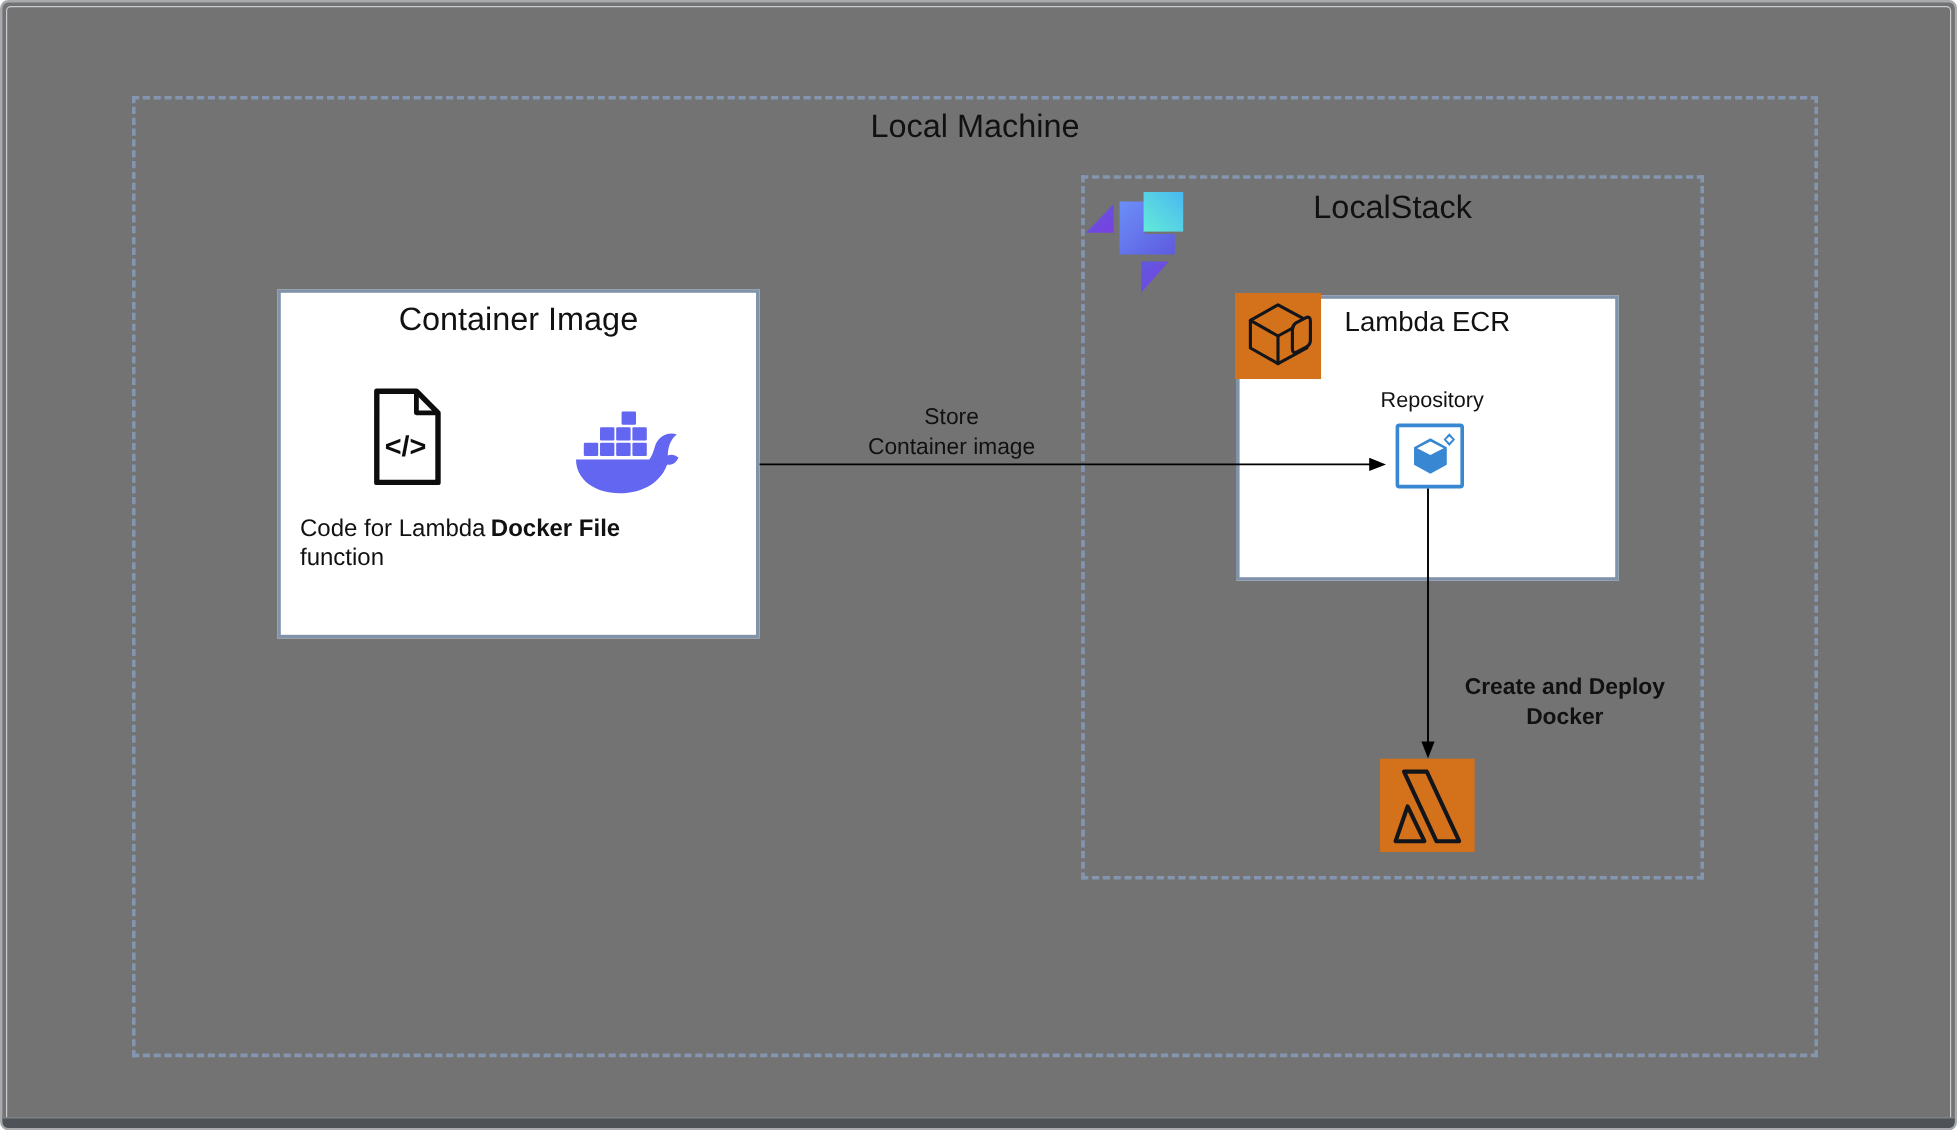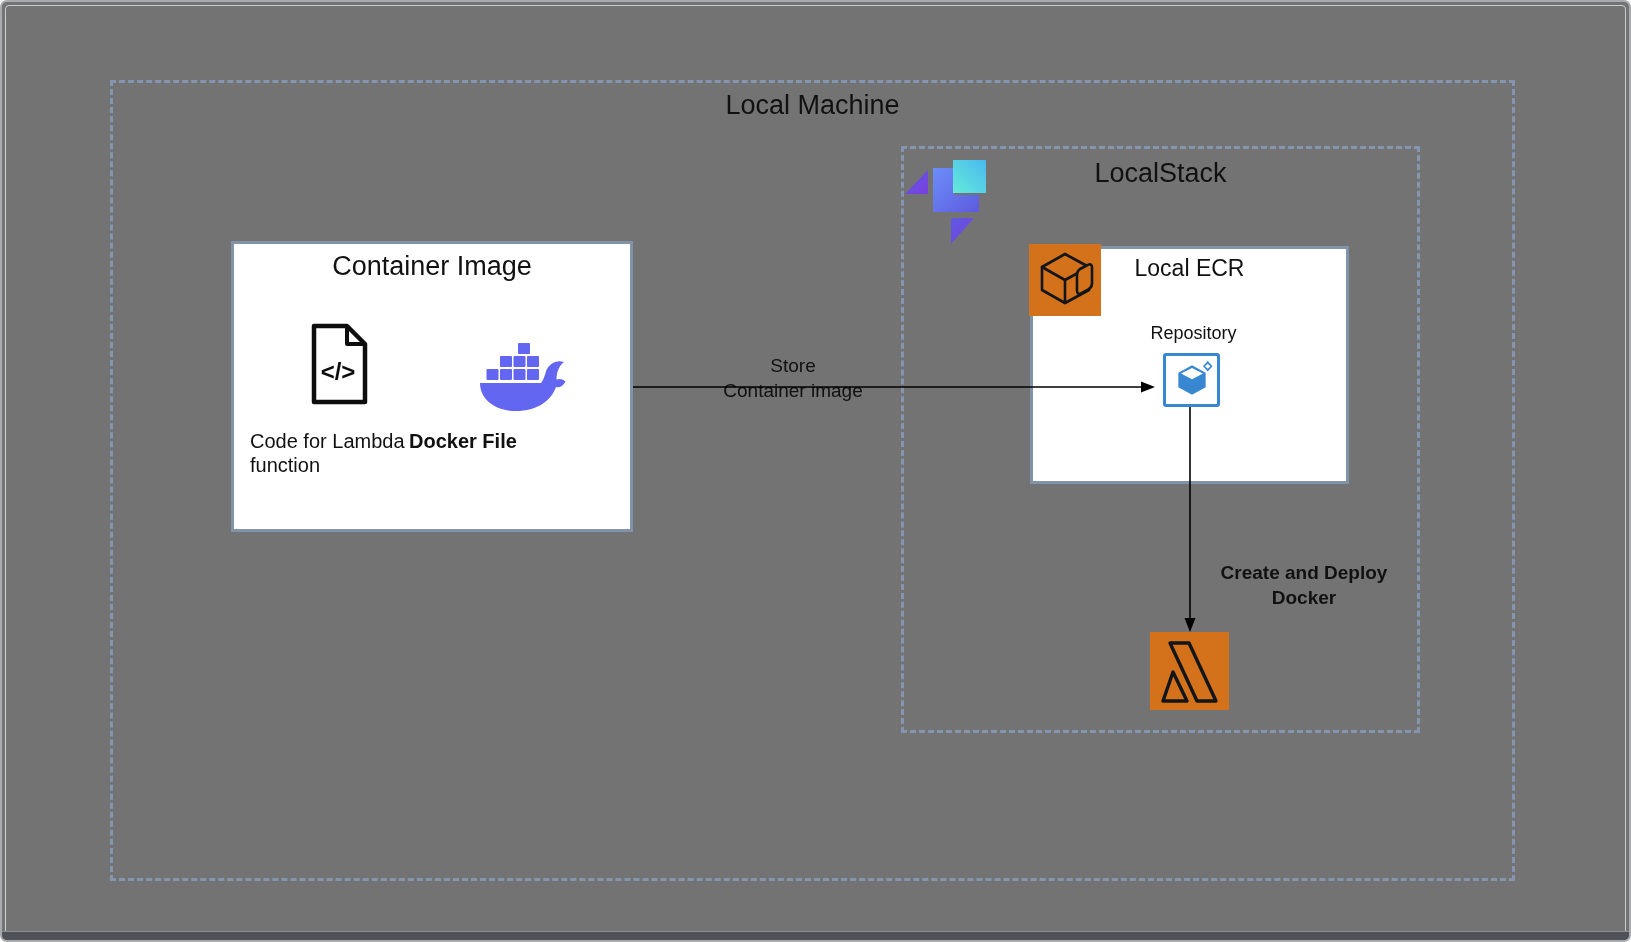--- a/index.html
+++ b/index.html
@@ -48,21 +48,21 @@
     box-sizing:border-box; border:3px solid var(--repository-blue,#3787D2);
     border-radius:3px; background:#fff; display:flex; align-items:center;
     justify-content:center; z-index:3;
   }
 
   .item-label{position:absolute; text-align:left; font-size:20px; line-height:24px;}
   #code-file-label{left:248px; width:220px; top:427px;}
   #docker-label{left:407px; width:220px; top:427px;font-weight:bold;}
 
   .arrow-label{position:absolute; text-align:center; font-size:19px; line-height:25px;}
-  #store-label{left:666px; width:250px; top:351px;}
+  #store-label{left:666px; width:250px; top:333px;}
   #deploy-label{left:1202px; width:200px; top:558px;font-weight:bold;}
   .line{display:block;}
 
   #arrow-overlay{position:absolute; inset:0; width:1631px; height:942px; z-index:4; pointer-events:none;}
 
   
   .fill-orange{fill:var(--aws-orange,#D4711B);}
   .fill-docker{fill:var(--docker-purple,#6366F1);}
   .fill-repo{fill:var(--repository-blue,#3787D2);}
   .stroke-dark{stroke:#121519; fill:none; stroke-linejoin:round; stroke-linecap:round;}
@@ -139,21 +139,21 @@
   </svg>
 
   <div class="solid-box" id="ecr-box"></div>
   <svg class="icon" id="ecr-service-icon" viewBox="0 0 72 72">
     <rect x="0" y="0" width="72" height="72" class="fill-orange"></rect>
     <path class="stroke-dark" stroke-width="2.6" d="M36 10 L60 23 V46 L36 59 L13 46 V23 Z"></path>
     <path class="stroke-dark" stroke-width="2.6" d="M13 23 L36 36 L60 23"></path>
     <path class="stroke-dark" stroke-width="2.6" d="M36 36 V59"></path>
     <path d="M51 25 L59 20.8 C61.5 19.5 63 20.7 63 23.3 V39.5 C63 42.2 61.8 44 59.4 45.3 L52 49.3 C49.5 50.6 48 49.4 48 46.8 V30.8 C48 28.2 49.2 26.3 51 25 Z" class="fill-orange" stroke="#121519" stroke-width="2.6" stroke-linejoin="round"></path>
   </svg>
-  <div class="box-title" id="ecr-title">Local ECR</div>
+  <div class="box-title" id="ecr-title">Lambda ECR</div>
   <div class="box-title" id="repository-label">Repository</div>
 
   <div id="repository-icon">
     <svg width="42" height="40" viewBox="0 0 40 38">
       <polygon points="20,5 33,12 33,26 20,33 7,26 7,12" class="fill-repo"></polygon>
       <polygon points="20,7.5 30.5,12.8 20,18.2 9.5,12.8" fill="#ffffff"></polygon>
       <polygon points="35,1 39.5,6 35,11 30.5,6" class="fill-repo"></polygon>
       <polygon points="35,3.6 37.6,6 35,8.4 32.4,6" fill="#ffffff"></polygon>
     </svg>
   </div>

